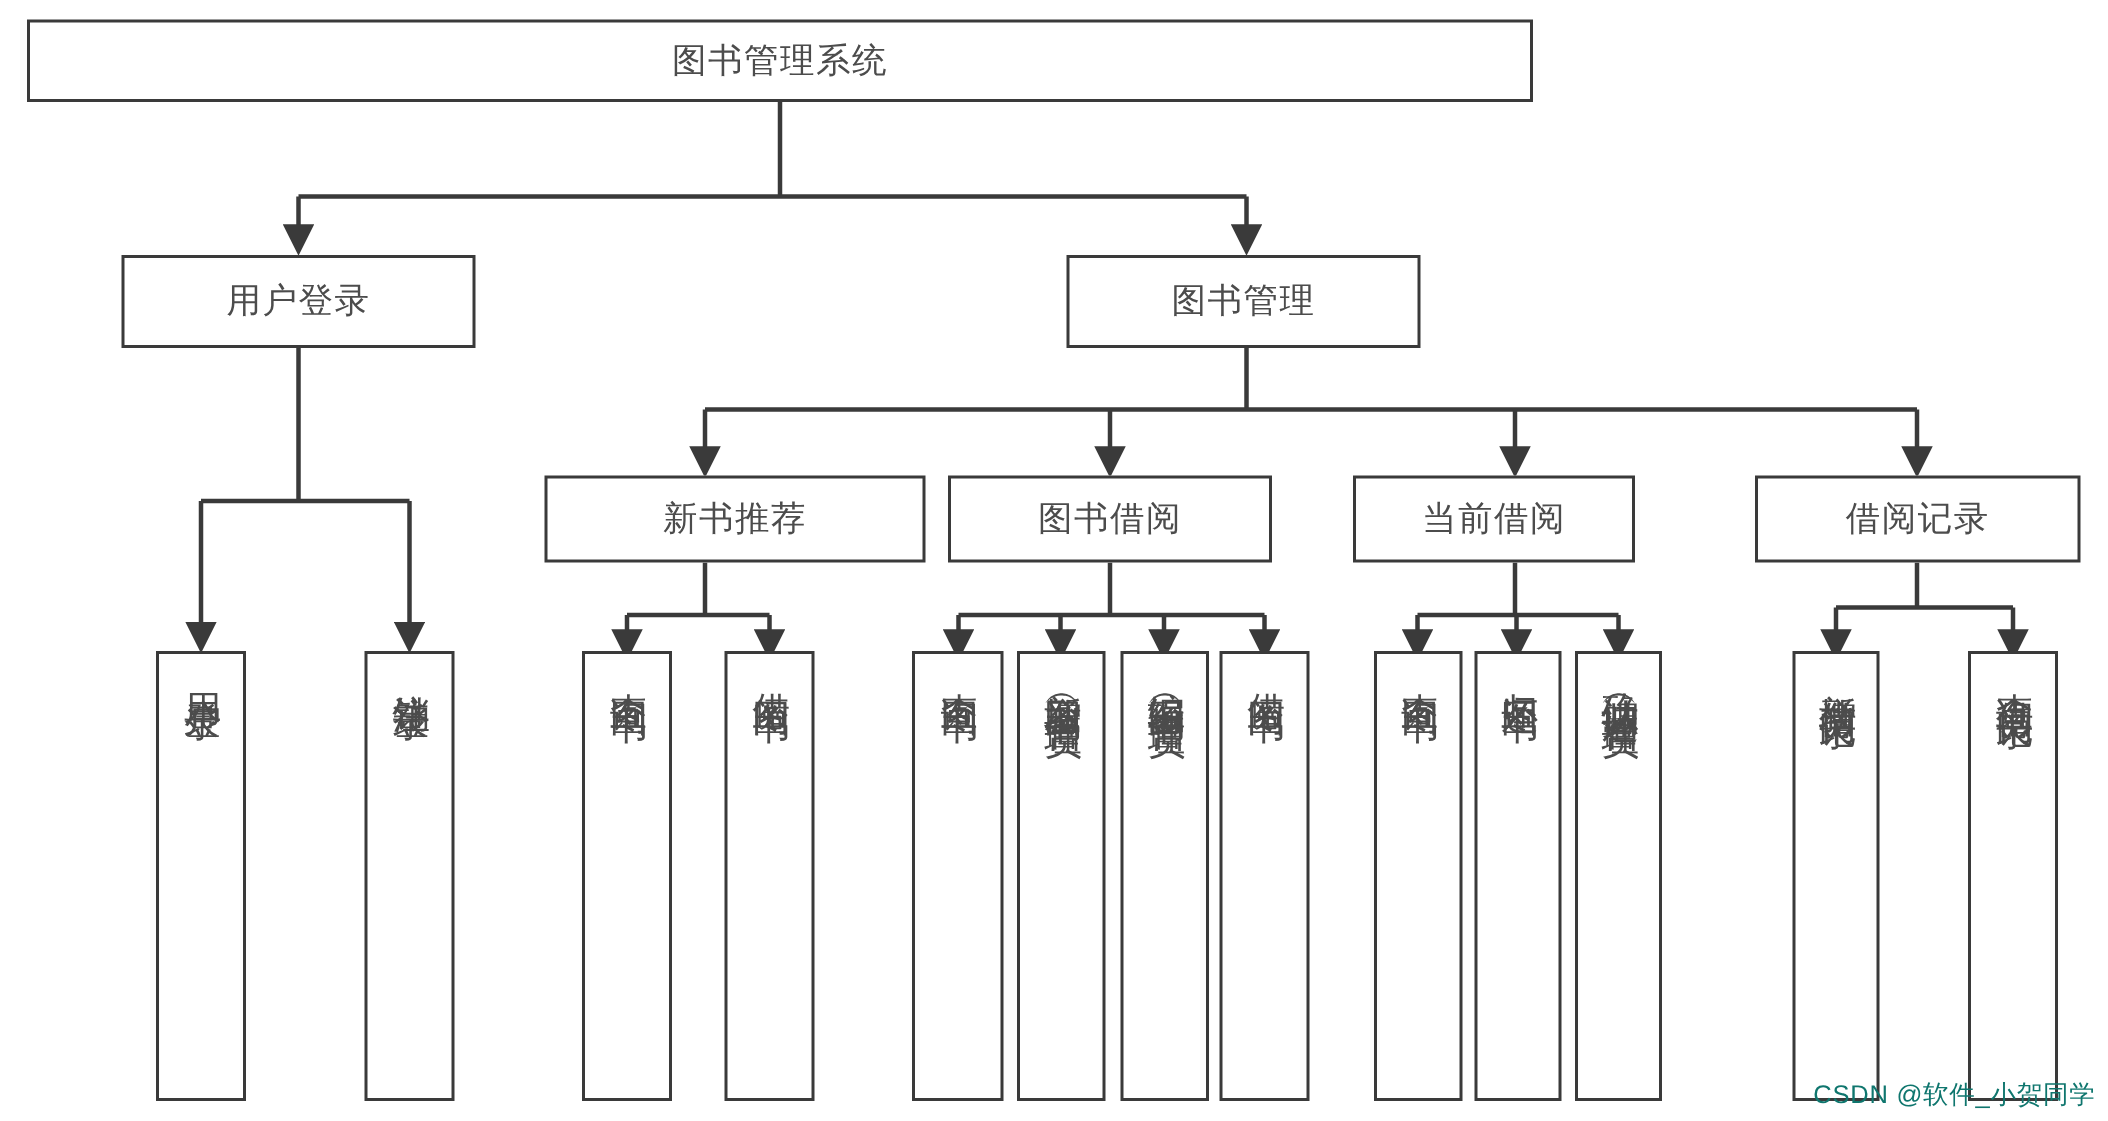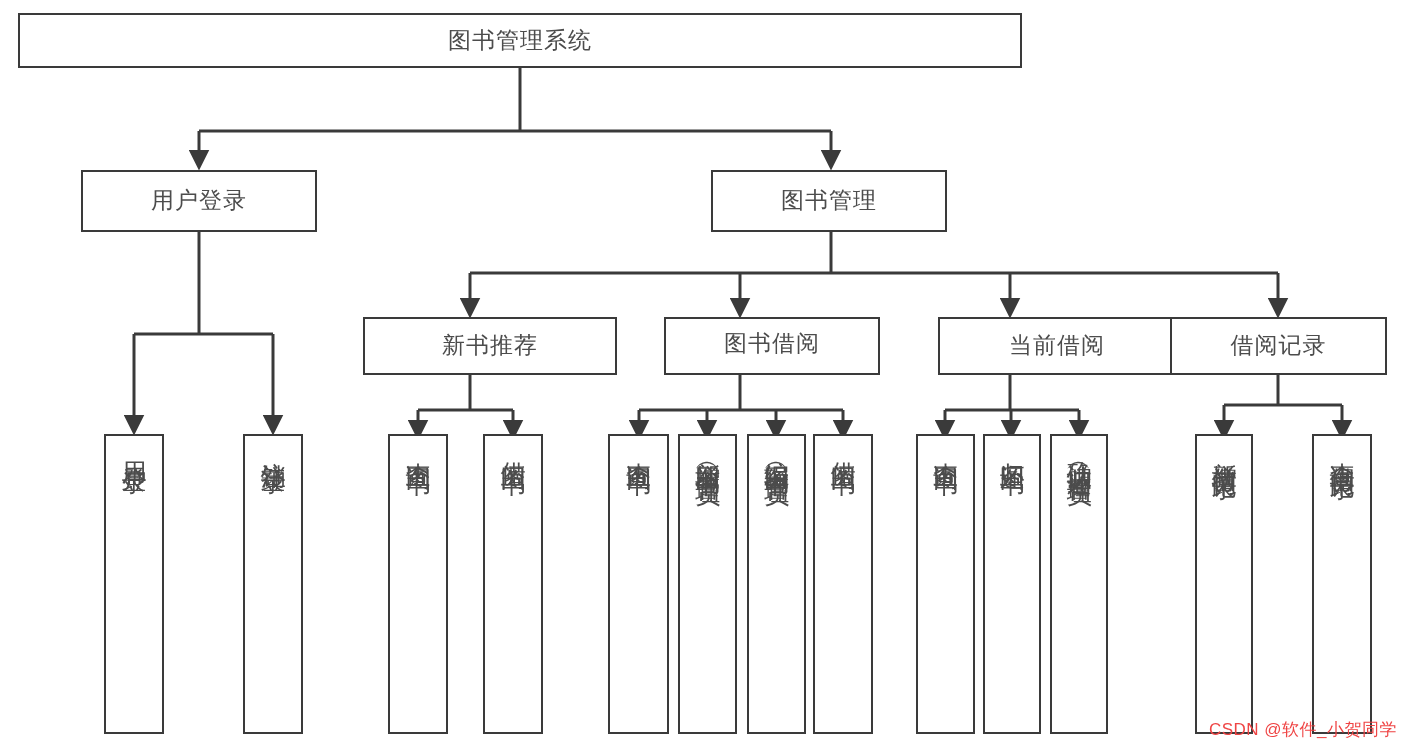--- a/index.html
+++ b/index.html
@@ -56,21 +56,21 @@
     justify-content: flex-start;
   }
   .node-label {
     display: block;
   }
   #watermark {
     position: absolute;
     right: 8px;
     bottom: 6px;
     font-size: 17px;
-    color: #ef4444;
+    color: #0f766e;
     letter-spacing: 0.5px;
     white-space: nowrap;
   }
 </style>
 </head>
 <body>
 
 <div id="canvas">
 
   <svg id="edges" viewBox="0 0 1405 747" xmlns="http://www.w3.org/2000/svg">
@@ -130,24 +130,24 @@
   <div class="node horiz" style="left:81px; top:170px; width:236px; height:62px;">
     <span class="node-label">用户登录</span>
   </div>
   <div class="node horiz" style="left:711px; top:170px; width:236px; height:62px;">
     <span class="node-label">图书管理</span>
   </div>
 
   <div class="node horiz" style="left:363px; top:317px; width:254px; height:58px;">
     <span class="node-label">新书推荐</span>
   </div>
-  <div class="node horiz" style="left:664px; top:317px; width:216px; height:58px;font-family:Liberation Mono, monospace;">
+  <div class="node horiz" style="left:632px; top:317px; width:216px; height:58px;">
     <span class="node-label">图书借阅</span>
   </div>
-  <div class="node horiz" style="left:938px; top:317px; width:238px; height:58px;">
+  <div class="node horiz" style="left:902px; top:317px; width:188px; height:58px;">
     <span class="node-label">当前借阅</span>
   </div>
   <div class="node horiz" style="left:1170px; top:317px; width:217px; height:58px;font-family:Liberation Serif, serif;">
     <span class="node-label">借阅记录</span>
   </div>
 
   <div class="node vert" style="left:104px; top:434px; width:60px; height:300px;">
     <span class="node-label">用户登录</span>
   </div>
   <div class="node vert" style="left:243px; top:434px; width:60px; height:300px;">

